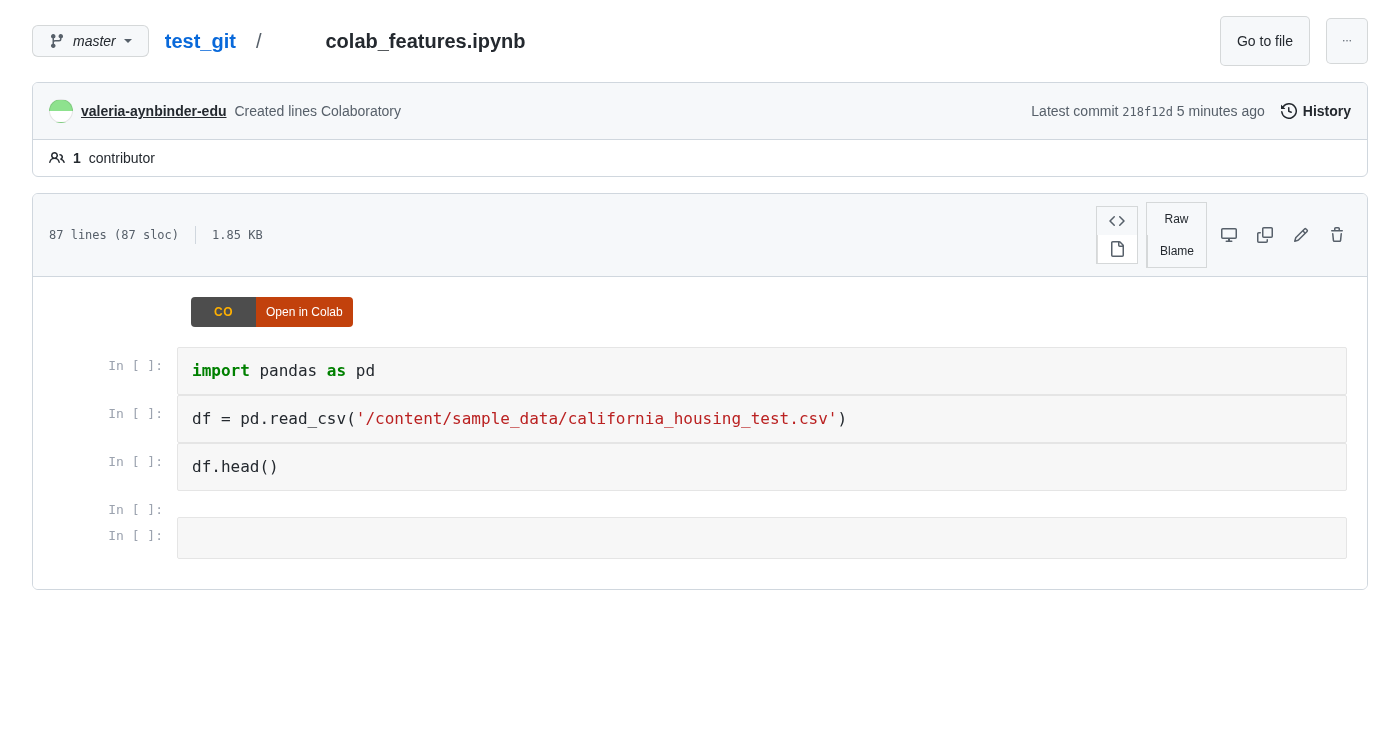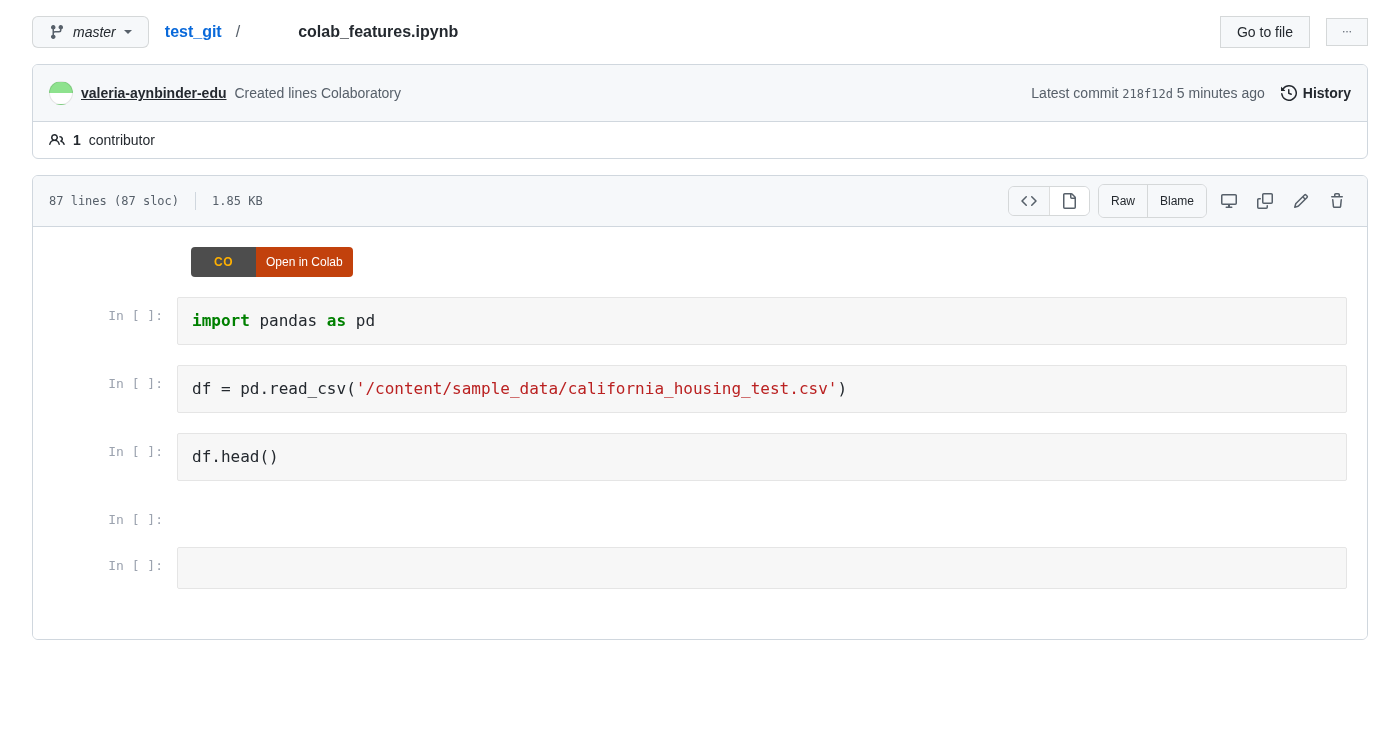--- a/index.html
+++ b/index.html
@@ -33,42 +33,42 @@
     font-style: italic;
   }
   .branch-btn svg { fill: #57606a; }
   .caret {
     width: 0; height: 0;
     border-left: 4px solid transparent;
     border-right: 4px solid transparent;
     border-top: 4px solid #57606a;
   }
   .breadcrumb {
-    font-size: 16px;
+    font-size: 20px;
     font-weight: 400;
     display: flex;
     align-items: flex-end;
-    gap: 10px;
+    gap: 16px;
   }
   .breadcrumb a { color: #0969da; text-decoration: none; font-weight: 600; }
   .breadcrumb .sep { color: #57606a; padding: 0 4px; }
   .breadcrumb .current { color: #24292f; font-weight: 600; margin-left: 44px; }
   .spacer { flex: 1; }
   .btn {
     display: inline-flex;
     align-items: center;
     justify-content: center;
-    padding: 5px 16px;
+    padding: 14px 16px;
     font-size: 14px;
     font-weight: 500;
     line-height: 20px;
     color: #24292f;
     background-color: #f6f8fa;
     border: 1px solid rgba(27,31,36,0.15);
-    border-radius: 0;
+    border-radius: 5px;
     cursor: pointer;
   }
   .kebab-btn {
     width: 42px;
     display: inline-flex;
     align-items: center;
     justify-content: center;
   }
   .box {
     border: 1px solid #d0d7de;
@@ -144,22 +144,23 @@
   .file-info .divider { width: 1px; height: 18px; background: #d0d7de; }
   .file-actions {
     margin-left: auto;
     display: flex;
     align-items: center;
     gap: 8px;
   }
   .btngroup {
     display: inline-flex;
     border: 1px solid rgba(27,31,36,0.15);
-    border-radius: 6px;
+    border-radius: 0;
     overflow: hidden;
+    flex-direction: column;
   }
   .btngroup > button {
     border: none;
     background: #f6f8fa;
     padding: 6px 12px;
     color: #24292f;
     font-size: 12px;
     line-height: 20px;
     cursor: pointer;
     display: inline-flex;
@@ -206,21 +207,20 @@
     color: #ffffff;
     padding: 8px 10px;
     display: flex;
     align-items: center;
   }
 
   .nb-cell {
     display: flex;
     align-items: flex-start;
     gap: 14px;
-    margin-bottom: 20px;
     padding: 0 10px;
   }
   .nb-prompt {
     font-family: ui-monospace, SFMono-Regular, "SF Mono", Menlo, Consolas, monospace;
     font-size: 13px;
     color: #9ca3af;
     width: 110px;
     text-align: right;
     padding-top: 11px;
     flex-shrink: 0;

